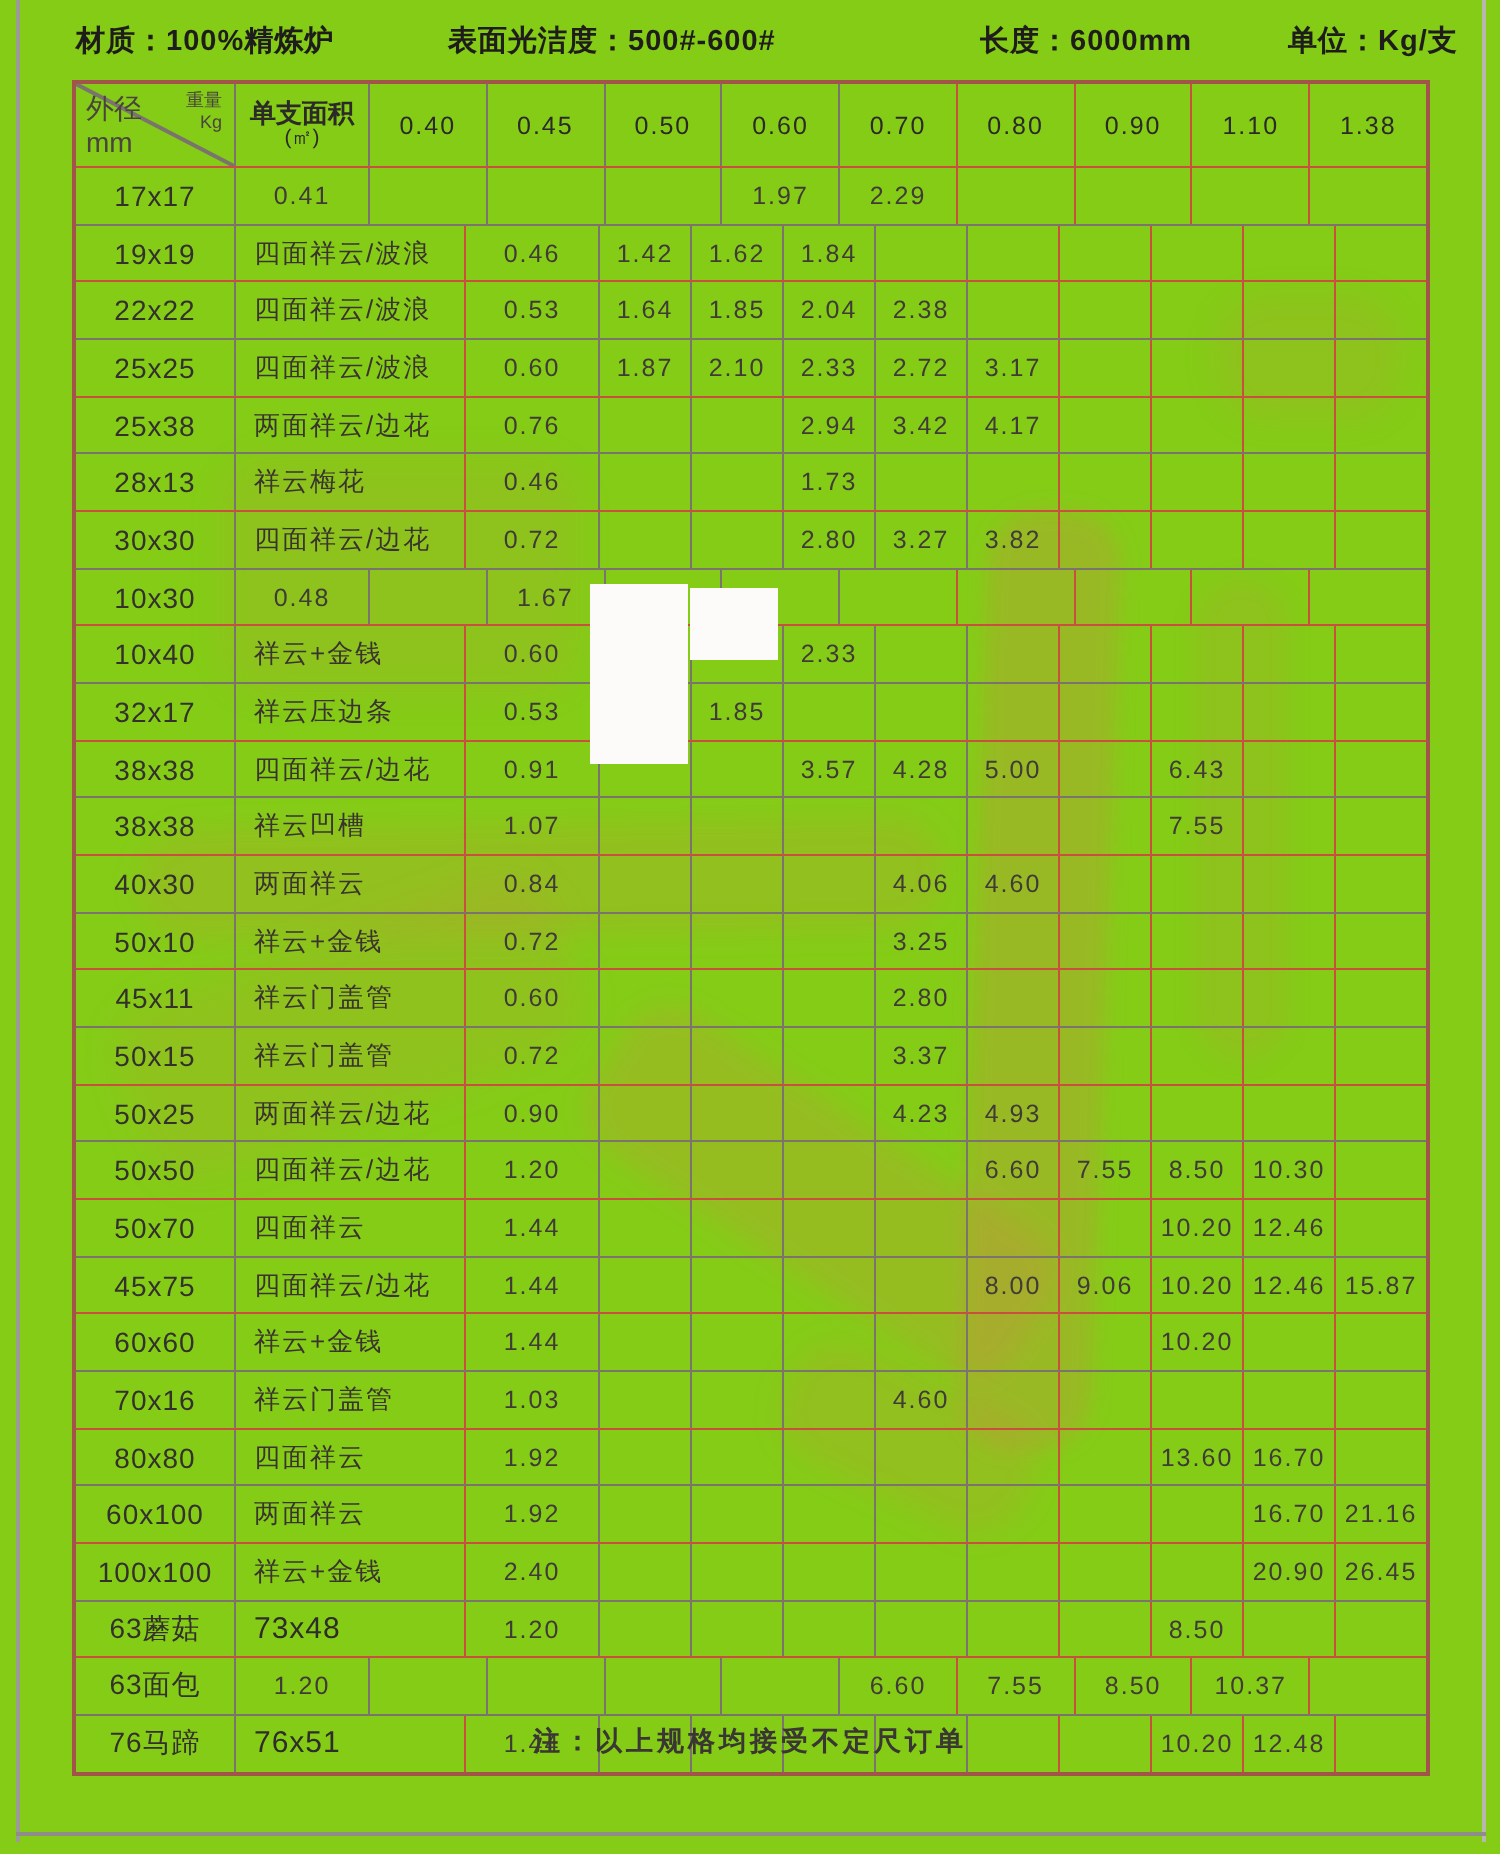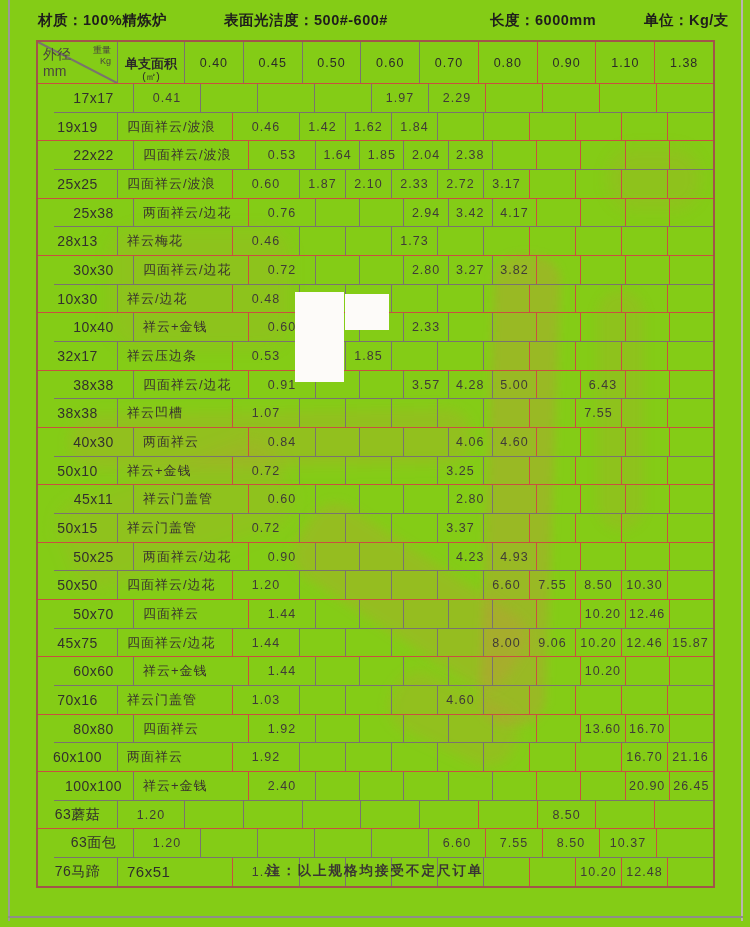--- a/index.html
+++ b/index.html
@@ -35,40 +35,40 @@
 
   
   .tbl{
     position:absolute;left:36px;top:40px;width:679px;height:848px;
     border:2px solid #a2544a;box-sizing:border-box;
     display:flex;flex-direction:column;
   }
   .trow{display:flex;flex:1;border-bottom:1px solid #7a736e;min-height:0;}
   .trow:last-child{border-bottom:none;}
   .trow.rb-red{border-bottom-color:#c9503f;}
-  .trow.rb-dark{border-bottom-color:#7a736e;margin-left:16px;}
+  .trow.rb-dark{border-bottom-color:#7a736e;}
   .hdr{flex:0 0 41px;border-bottom:1px solid #c9503f;}
   .cell{display:flex;align-items:center;justify-content:center;box-sizing:border-box;
         border-right:1px solid #7a736e;min-width:0;position:relative;}
   .c1{width:80px;flex:none;}
   .c2{width:115px;flex:none;}
   .c3{width:67px;flex:none;}
   .cw{flex:1;}
   .col1,.col7,.col8,.col9,.col10{border-right-color:#c9503f;}
   .col11{border-right:none;}
 
   .size{font-size:14px;color:#33302d;letter-spacing:0.5px;}
   .pat{justify-content:flex-start;padding-left:9px;font-size:13px;color:#3a332f;letter-spacing:1px;}
   .pat.dim{font-size:15px;letter-spacing:0.5px;color:#2f2d2b;}
   .area,.num,.hw{font-size:12.5px;letter-spacing:1px;color:#403b37;}
 
   
   .hdr .cell{color:#2c2a28;}
   .hpat{font-size:16px;letter-spacing:3px;font-weight:bold;color:#383430;}
-  .harea{flex-direction:column;line-height:1.1;font-size:13px;font-weight:bold;color:#383430;justify-content:flex-end;}
+  .harea{flex-direction:column;line-height:1.1;font-size:13px;font-weight:bold;color:#383430;}
   .harea .sub{font-size:10.5px;font-weight:normal;}
   .hw{font-weight:normal;}
 
   
   .corner svg{position:absolute;left:0;top:0;width:100%;height:100%;}
   .corner-tr{position:absolute;top:3px;right:6px;text-align:right;font-size:9px;line-height:1.2;color:#4a443f;}
   .corner-bl{position:absolute;bottom:3px;left:5px;text-align:left;font-size:14px;line-height:1.2;color:#4a443f;}
 
   
   .patch{position:absolute;background:#fdfbf9;}
@@ -227,21 +227,20 @@
         <div class="cell cw col5 num">2.80</div>
         <div class="cell cw col6 num">3.27</div>
         <div class="cell cw col7 num">3.82</div>
         <div class="cell cw col8 num"></div>
         <div class="cell cw col9 num"></div>
         <div class="cell cw col10 num"></div>
         <div class="cell cw col11 num"></div>
       </div>
       <div class="trow rb-red">
         <div class="cell c1 col0 size">10x30</div>
-        <div class="cell c2 col1 pat">祥云/边花</div>
         <div class="cell c3 col2 area">0.48</div>
         <div class="cell cw col3 num"></div>
         <div class="cell cw col4 num">1.67</div>
         <div class="cell cw col5 num"></div>
         <div class="cell cw col6 num"></div>
         <div class="cell cw col7 num"></div>
         <div class="cell cw col8 num"></div>
         <div class="cell cw col9 num"></div>
         <div class="cell cw col10 num"></div>
         <div class="cell cw col11 num"></div>
@@ -479,20 +478,21 @@
         <div class="cell cw col5 num"></div>
         <div class="cell cw col6 num"></div>
         <div class="cell cw col7 num"></div>
         <div class="cell cw col8 num"></div>
         <div class="cell cw col9 num"></div>
         <div class="cell cw col10 num">20.90</div>
         <div class="cell cw col11 num">26.45</div>
       </div>
       <div class="trow rb-red">
         <div class="cell c1 col0 size">63蘑菇</div>
+        <div class="cell c2 col1 pat dim">73x48</div>
         <div class="cell c3 col2 area">1.20</div>
         <div class="cell cw col3 num"></div>
         <div class="cell cw col4 num"></div>
         <div class="cell cw col5 num"></div>
         <div class="cell cw col6 num"></div>
         <div class="cell cw col7 num"></div>
         <div class="cell cw col8 num"></div>
         <div class="cell cw col9 num">8.50</div>
         <div class="cell cw col10 num"></div>
         <div class="cell cw col11 num"></div>

